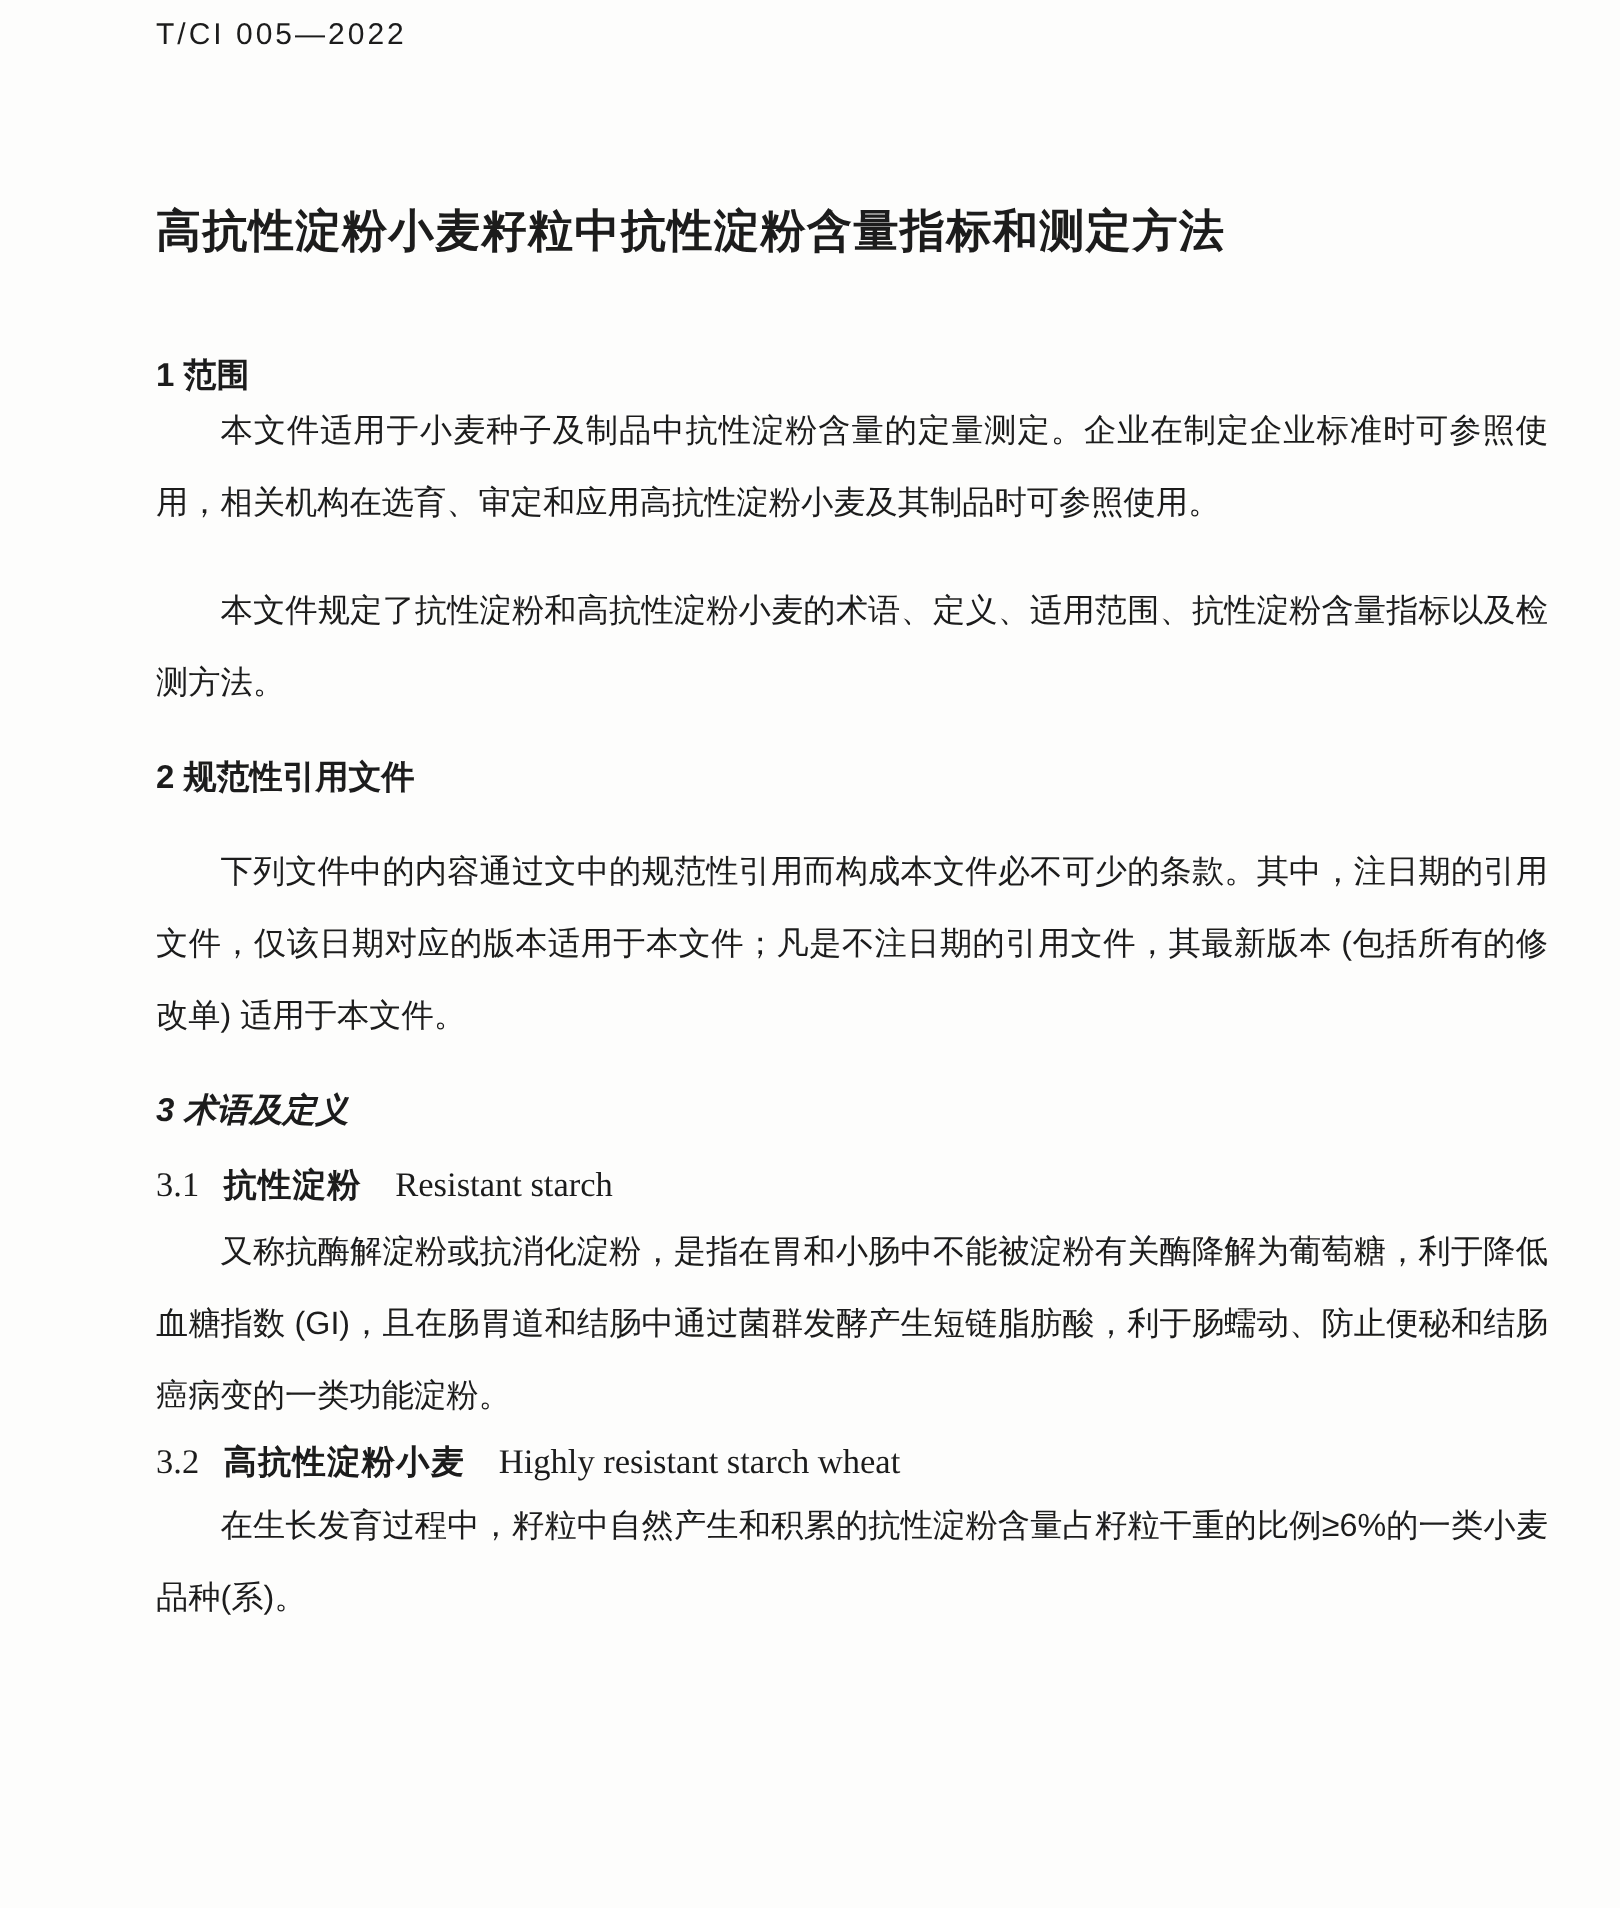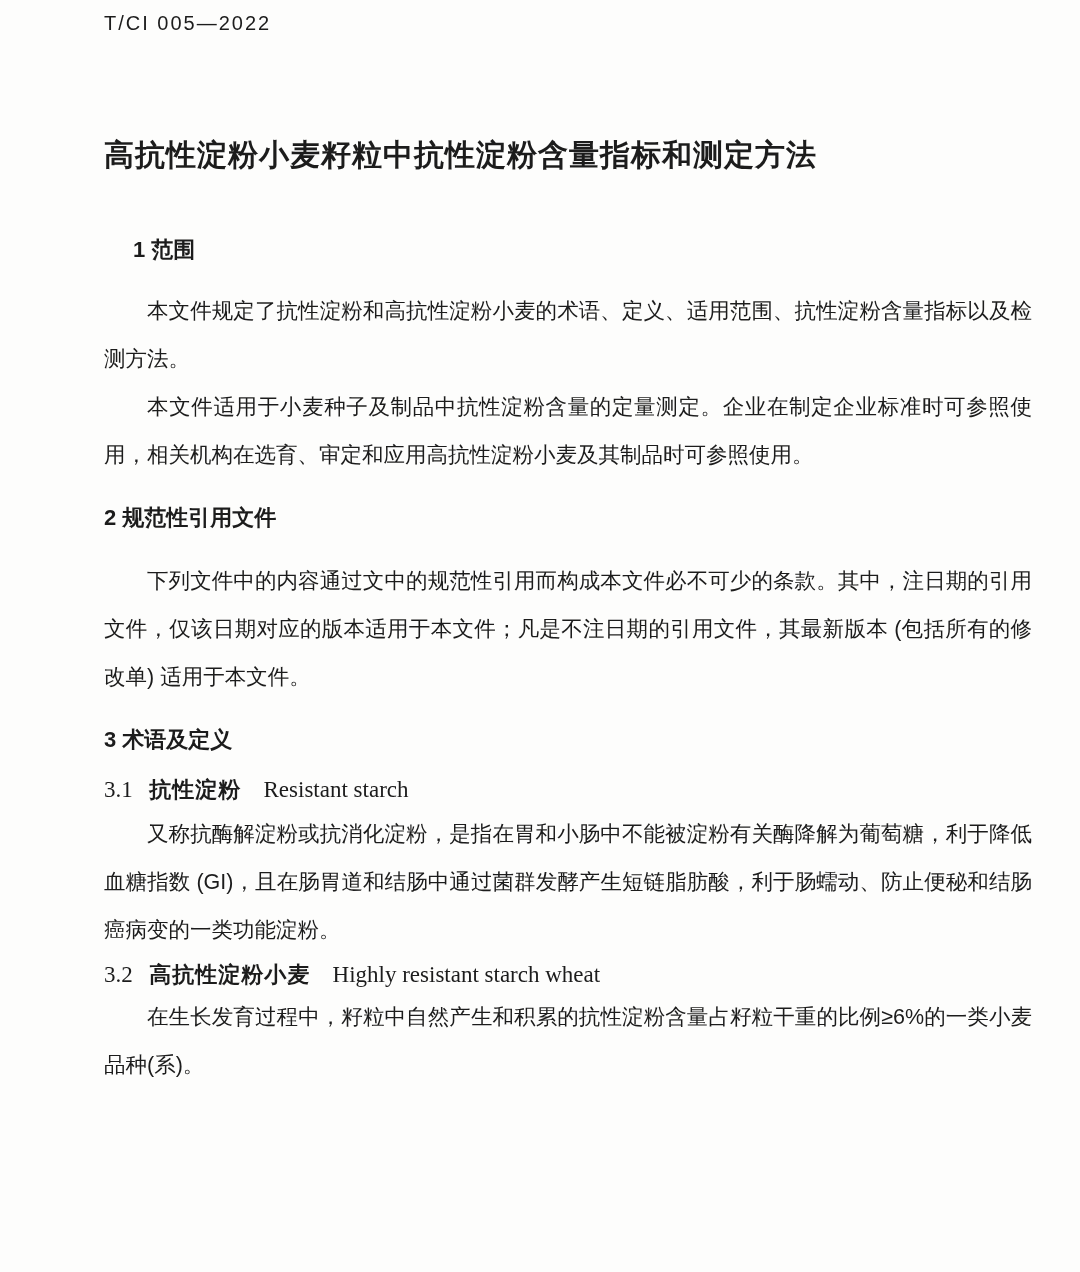--- a/index.html
+++ b/index.html
@@ -26,23 +26,23 @@
     font-weight: 700;
     letter-spacing: 1px;
     line-height: 40px;
   }
   .sec-heading {
     margin: 0;
     font-size: 22px;
     font-weight: 700;
     line-height: 26px;
   }
-  .h-scope { margin-top: 62px; margin-left: 29px; }
+  .h-scope { margin-top: 62px; }
   .h-refs  { margin-top: 26px; }
-  .h-terms { margin-top: 26px; }
+  .h-terms { margin-top: 26px; font-style: italic; }
   .body-para {
     margin: 0;
     font-size: 21.5px;
     line-height: 48px;
     text-align: justify;
     text-indent: 2em;
   }
   .first-after-heading { margin-top: 26px; }
   .p1-after-heading { margin-top: 24px; }
   .ref-list { margin-top: 0; }
@@ -83,23 +83,23 @@
 <body>
 
 <div class="page">
 
   <div class="doc-code">T/CI  005—2022</div>
 
   <h1 class="doc-title">高抗性淀粉小麦籽粒中抗性淀粉含量指标和测定方法</h1>
 
   <h2 class="sec-heading h-scope">1 范围</h2>
 
+  <p class="body-para">本文件适用于小麦种子及制品中抗性淀粉含量的定量测定。企业在制定企业标准时可参照使用，相关机构在选育、审定和应用高抗性淀粉小麦及其制品时可参照使用。</p>
+
   <p class="body-para p1-after-heading">本文件规定了抗性淀粉和高抗性淀粉小麦的术语、定义、适用范围、抗性淀粉含量指标以及检测方法。</p>
-
-  <p class="body-para">本文件适用于小麦种子及制品中抗性淀粉含量的定量测定。企业在制定企业标准时可参照使用，相关机构在选育、审定和应用高抗性淀粉小麦及其制品时可参照使用。</p>
 
   <h2 class="sec-heading h-refs">2 规范性引用文件</h2>
 
   <p class="body-para first-after-heading">下列文件中的内容通过文中的规范性引用而构成本文件必不可少的条款。其中，注日期的引用文件，仅该日期对应的版本适用于本文件；凡是不注日期的引用文件，其最新版本 (包括所有的修改单) 适用于本文件。</p>
 
 
   <h2 class="sec-heading h-terms">3 术语及定义</h2>
 
   <div class="term-line term-1">
     <span class="term-no">3.1</span>

